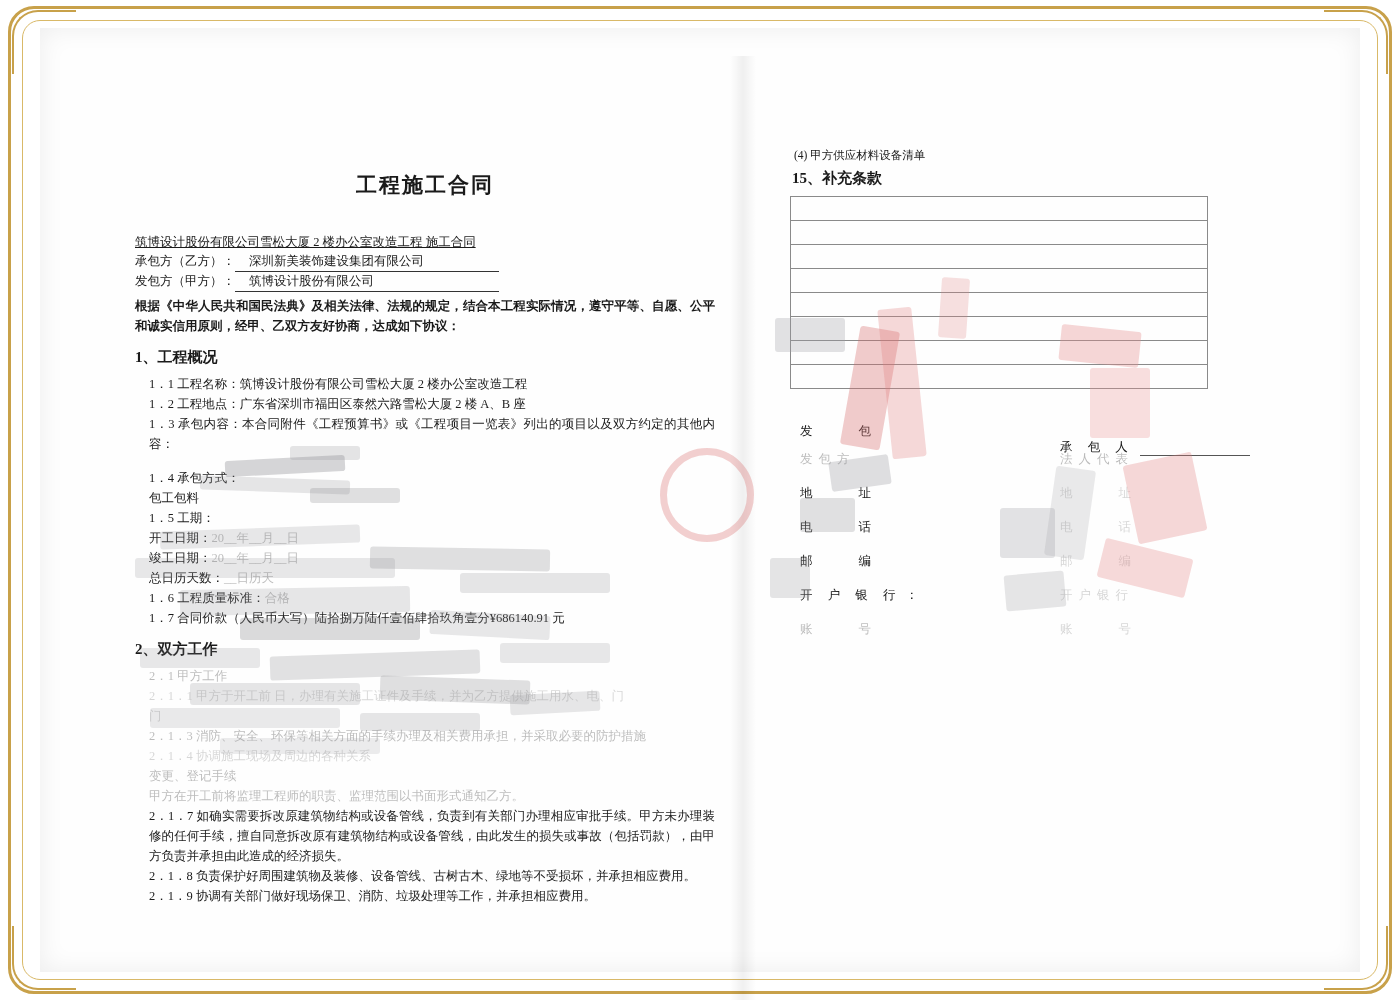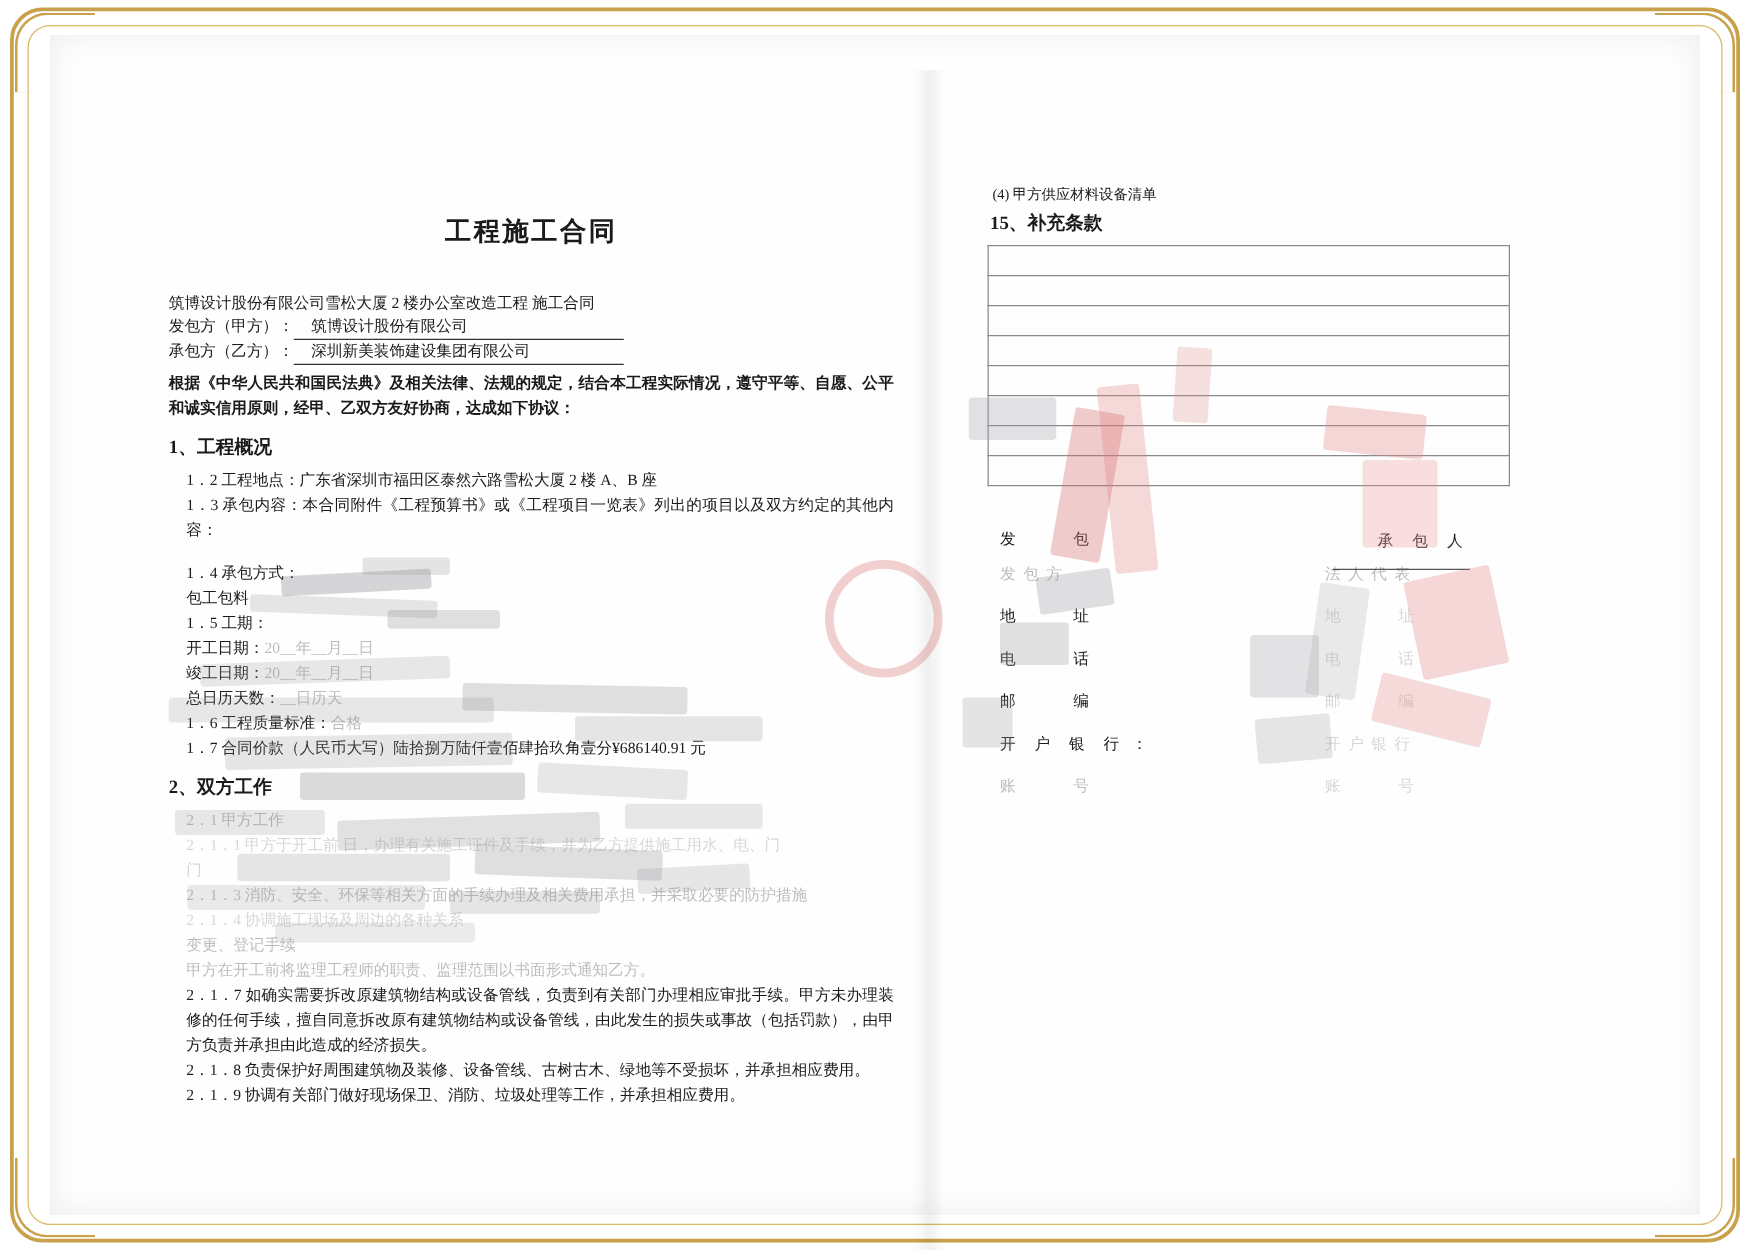--- a/index.html
+++ b/index.html
@@ -49,21 +49,21 @@
   }
   .page-right{
     position:absolute;left:750px;top:120px;width:470px;height:470px;
     color:#1a1a1a;
   }
   .doc-title{
     text-align:center;font-size:21px;font-weight:bold;letter-spacing:2px;
     margin:48px 0 34px 0;
   }
   .line{font-size:12.5px;line-height:19px;margin:0;}
-  .u{ }
+  .u{ text-decoration:underline; }
   .u-box{
     display:inline-block;border-bottom:1px solid #333;min-width:250px;
     padding-left:14px;
   }
   .hdr{
     font-size:15px;font-weight:bold;margin:12px 0 7px 0;
   }
   .para{font-size:12.5px;line-height:20px;margin:0 0 0 0;text-align:justify;}
   .indent{ text-indent:0; padding-left:14px; }
   .spacer{height:14px;}
@@ -107,30 +107,33 @@
 
   <div class="gutter"></div>
 
   <div class="page-left">
 
     <div class="doc-title">工程施工合同</div>
 
     <p class="line u">筑博设计股份有限公司雪松大厦 2 楼办公室改造工程 施工合同</p>
 
     <p class="line">
+      <span>承包方（乙方）：</span><span class="u-box">深圳新美装饰建设集团有限公司</span>
+    </p>
+    <p class="line">
       <span>发包方（甲方）：</span><span class="u-box">筑博设计股份有限公司</span>
     </p>
-    <p class="line">
-      <span>承包方（乙方）：</span><span class="u-box">深圳新美装饰建设集团有限公司</span>
-    </p>
 
     <p class="para" style="margin-top:4px;font-weight:bold;">根据《中华人民共和国民法典》及相关法律、法规的规定，结合本工程实际情况，遵守平等、自愿、公平和诚实信用原则，经甲、乙双方友好协商，达成如下协议：</p>
 
     <div class="hdr">1、工程概况</div>
 
+    <p class="para indent">
+      <span>1．1 工程名称：筑博设计股份有限公司雪松大厦 2 楼办公室改造工程</span>
+    </p>
     <p class="para indent">
       <span>1．2 工程地点：广东省深圳市福田区泰然六路雪松大厦 2 楼 A、B 座</span>
     </p>
     <p class="para indent">1．3 承包内容：本合同附件《工程预算书》或《工程项目一览表》列出的项目以及双方约定的其他内容：</p>
     <div class="spacer"></div>
     <p class="para indent">1．4 承包方式：</p>
     <p class="para indent">包工包料</p>
     <p class="para indent">1．5 工期：</p>
     <p class="para indent">
       <span>开工日期：</span><span class="hide-text">20__年__月__日</span>
@@ -214,21 +217,21 @@
             <td></td>
           </tr>
       </tbody>
     </table>
 
     <div class="sig-grid">
       <div class="sig-row" style="left:10px;top:0px;">
         <span class="sig-label">发</span>
         <span class="sig-label" style="margin-left:40px;">包</span>
       </div>
-      <div class="sig-row" style="left:270px;top:2px;flex-direction:column;">
+      <div class="sig-row" style="left:270px;top:16px;">
         <span class="sig-label">承 包 人</span>
         <span class="sig-rule"></span>
       </div>
 
       <div class="sig-row hide-text" style="left:10px;top:28px;">
         <span class="sig-label">发包方</span>
       </div>
       <div class="sig-row hide-text" style="left:270px;top:28px;text-align:right;">
         <span class="sig-label">法人代表</span>
       </div>

